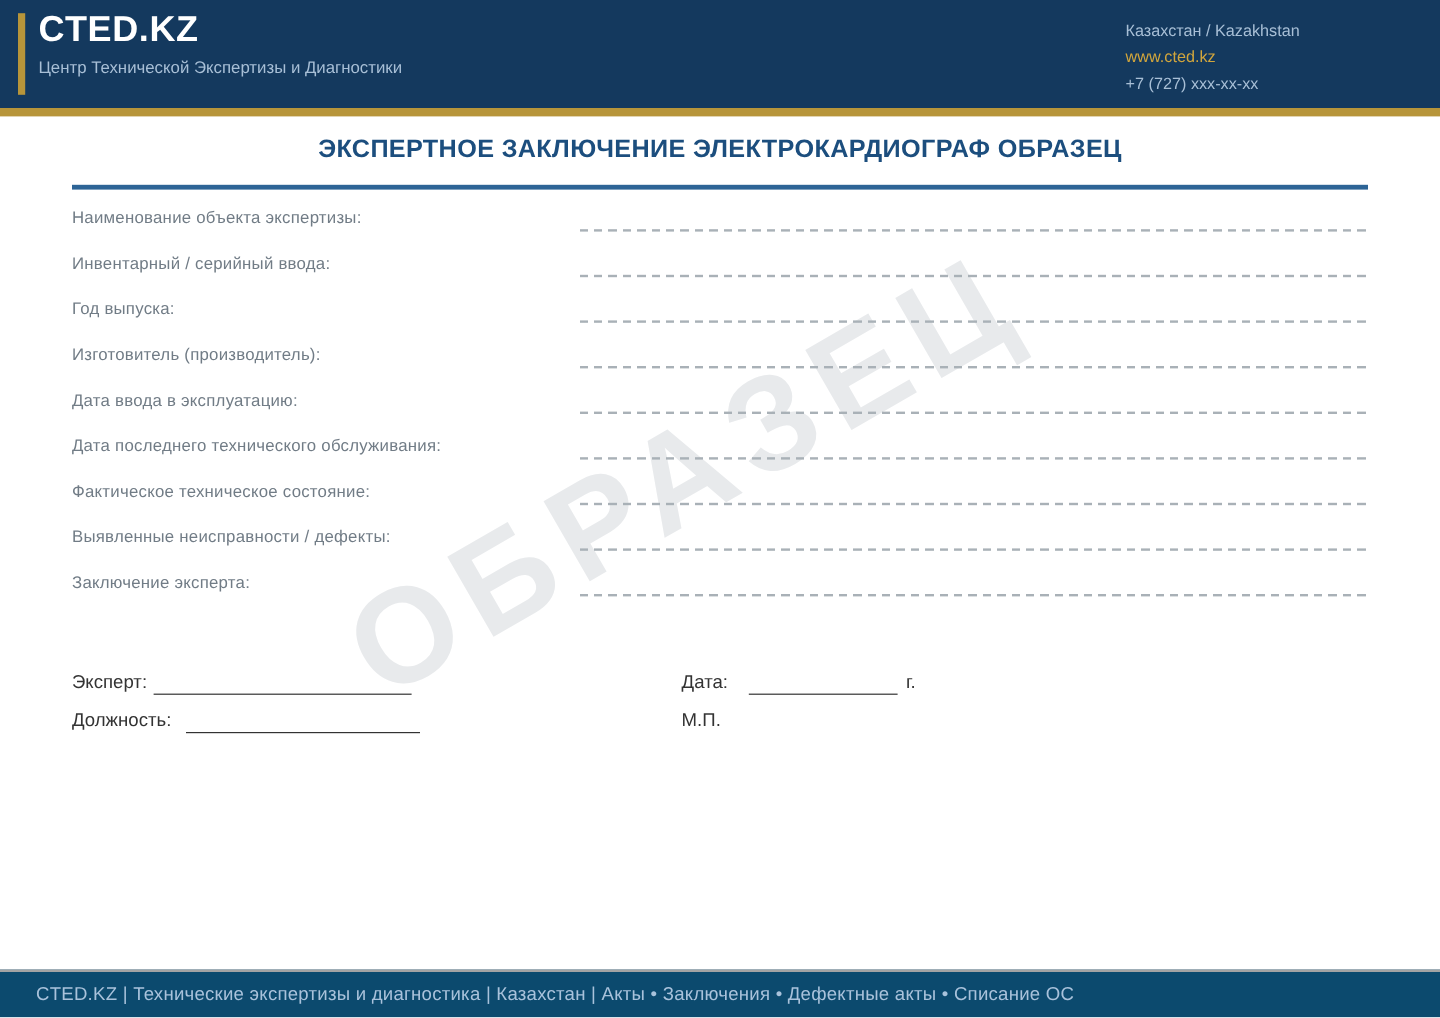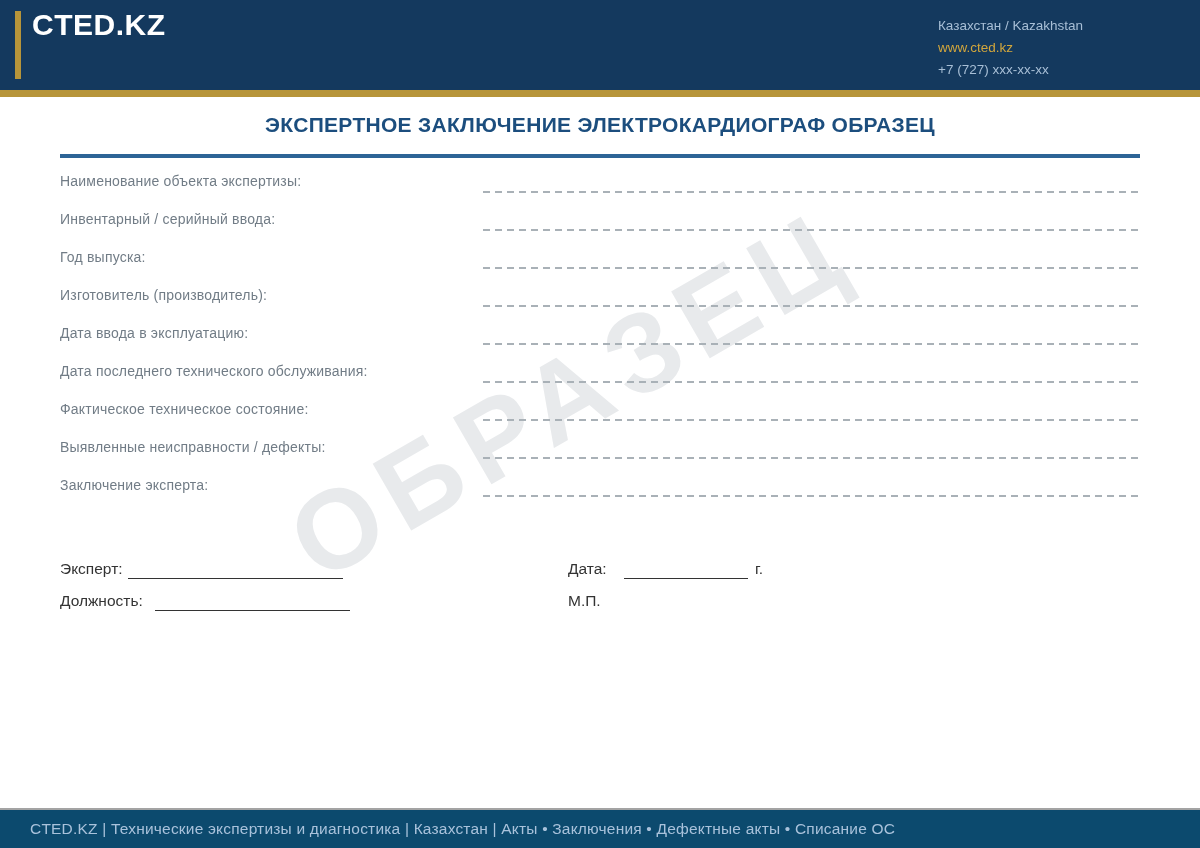--- a/index.html
+++ b/index.html
@@ -140,20 +140,21 @@
   }
 </style>
 </head>
 <body>
 
 <div class="page">
 
   <div class="header">
     <div class="gold-bar-vertical"></div>
     <div class="brand-logo">CTED.KZ</div>
+    <div class="brand-tagline">Центр Технической Экспертизы и Диагностики</div>
     <div class="header-contacts">
       <div class="header-country">Казахстан / Kazakhstan</div>
       <div class="website-link">www.cted.kz</div>
       <div class="header-phone">+7 (727) xxx-xx-xx</div>
     </div>
   </div>
   <div class="gold-strip-top"></div>
 
   <div class="watermark">ОБРАЗЕЦ</div>
 

